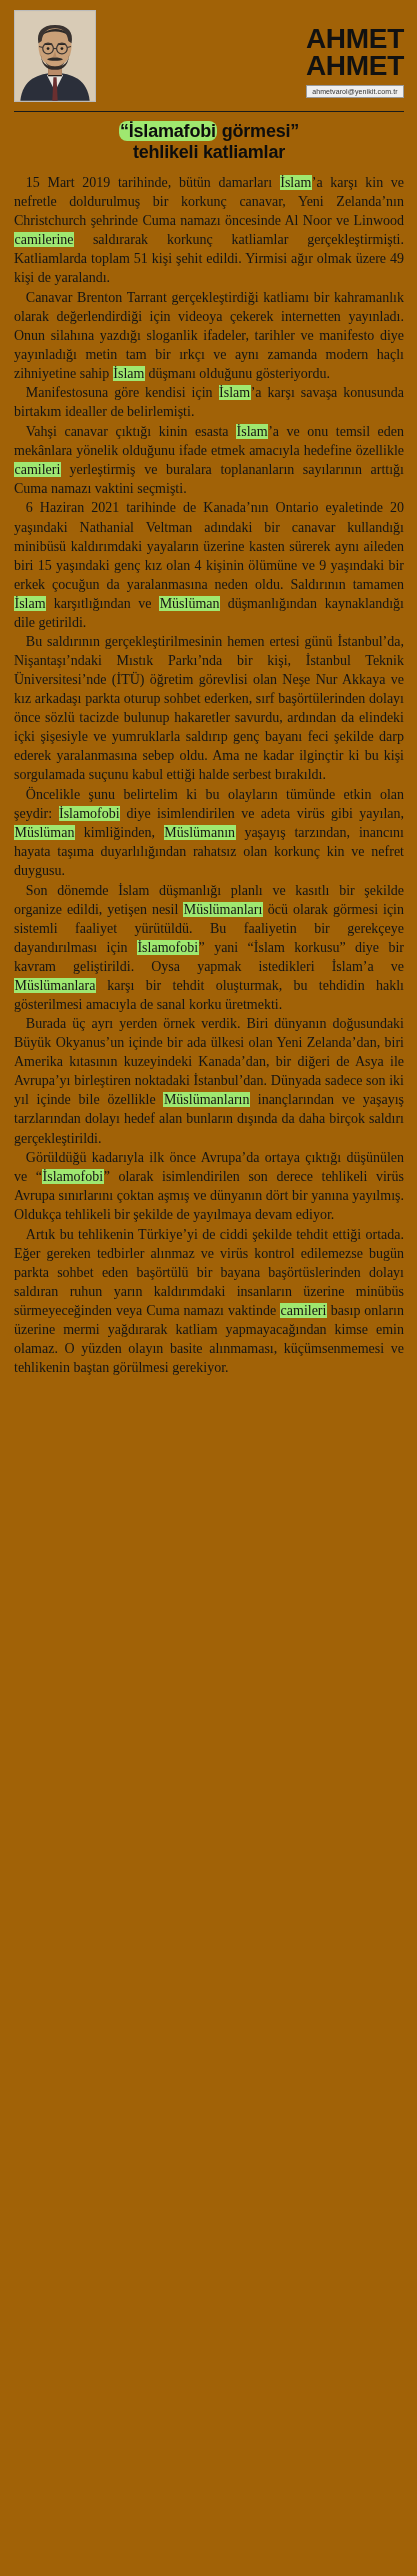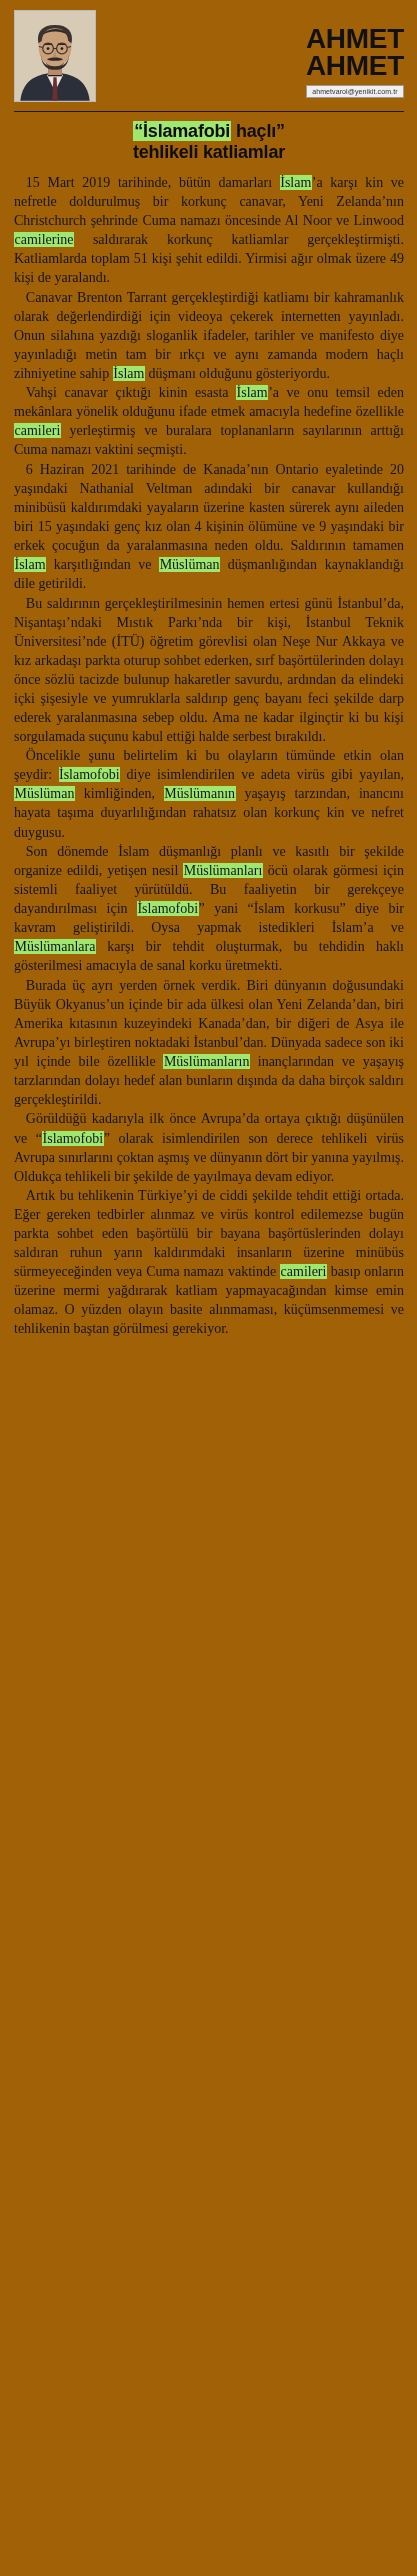--- a/index.html
+++ b/index.html
@@ -84,20 +84,21 @@
     line-height: 1.18;
     text-align: center;
     letter-spacing: -0.2px;
     color: #0d0d0d;
     margin: 0 0 9.6px 0;
   }
   .headline .hl-hi {
     background: #9fe870;
     padding: 0 1.1px;
     box-decoration-break: clone;
+    border-radius: 8px;
     -webkit-box-decoration-break: clone;
   }
 
   
   .article {
     font-size: 14px;
     line-height: 1.36;
     text-align: justify;
     text-justify: inter-word;
     hyphens: auto;
@@ -163,27 +164,28 @@
         <span class="line2">AHMET</span>
       </div>
       <div class="author-mail-box">ahmetvarol@yenikit.com.tr</div>
     </div>
   </div>
 
   <hr class="rule">
 
   <h1 class="headline">
     <span class="hl-hi">“İslamafobi</span>
-    <span>haçlı”</span><br>
+    <span>görmesi”</span><br>
     <span>tehlikeli katliamlar</span>
   </h1>
 
   <div class="article" id="article-body">
       <p><span>15 Mart 2019 tarihinde, bütün damarları </span><span class="hi">İslam</span><span>’a karşı kin ve nefretle doldurulmuş bir korkunç canavar, Yeni Zelanda’nın Christchurch şehrinde Cuma namazı öncesinde Al Noor ve Linwood </span><span class="hi">camilerine</span><span> saldırarak korkunç katliamlar gerçekleştirmişti. Katliamlarda toplam 51 kişi şehit edildi. Yirmisi ağır olmak üzere 49 kişi de yaralandı.</span></p>
       <p><span>Canavar Brenton Tarrant gerçekleştirdiği katliamı bir kahramanlık olarak değerlendirdiği için videoya çekerek internetten yayınladı. Onun silahına yazdığı sloganlik ifadeler, tarihler ve manifesto diye yayınladığı metin tam bir ırkçı ve aynı zamanda modern haçlı zihniyetine sahip </span><span class="hi">İslam</span><span> düşmanı olduğunu gösteriyordu.</span></p>
+      <p><span>Manifestosuna göre kendisi için </span><span class="hi">İslam</span><span>’a karşı savaşa konusunda birtakım idealler de belirlemişti.</span></p>
       <p><span>Vahşi canavar çıktığı kinin esasta </span><span class="hi">İslam</span><span>’a ve onu temsil eden mekânlara yönelik olduğunu ifade etmek amacıyla hedefine özellikle </span><span class="hi">camileri</span><span> yerleştirmiş ve buralara toplananların sayılarının arttığı Cuma namazı vaktini seçmişti.</span></p>
       <p><span>6 Haziran 2021 tarihinde de Kanada’nın Ontario eyaletinde 20 yaşındaki Nathanial Veltman adındaki bir canavar kullandığı minibüsü kaldırımdaki yayaların üzerine kasten sürerek aynı aileden biri 15 yaşındaki genç kız olan 4 kişinin ölümüne ve 9 yaşındaki bir erkek çocuğun da yaralanmasına neden oldu. Saldırının tamamen </span><span class="hi">İslam</span><span> karşıtlığından ve </span><span class="hi">Müslüman</span><span> düşmanlığından kaynaklandığı dile getirildi.</span></p>
       <p><span>Bu saldırının gerçekleştirilmesinin hemen ertesi günü İstanbul’da, Nişantaşı’ndaki Mıstık Parkı’nda bir kişi, İstanbul Teknik Üniversitesi’nde (İTÜ) öğretim görevlisi olan Neşe Nur Akkaya ve kız arkadaşı parkta oturup sohbet ederken, sırf başörtülerinden dolayı önce sözlü tacizde bulunup hakaretler savurdu, ardından da elindeki içki şişesiyle ve yumruklarla saldırıp genç bayanı feci şekilde darp ederek yaralanmasına sebep oldu. Ama ne kadar ilginçtir ki bu kişi sorgulamada suçunu kabul ettiği halde serbest bırakıldı.</span></p>
       <p><span>Öncelikle şunu belirtelim ki bu olayların tümünde etkin olan şeydir: </span><span class="hi">İslamofobi</span><span> diye isimlendirilen ve adeta virüs gibi yayılan, </span><span class="hi">Müslüman</span><span> kimliğinden, </span><span class="hi">Müslümanın</span><span> yaşayış tarzından, inancını hayata taşıma duyarlılığından rahatsız olan korkunç kin ve nefret duygusu.</span></p>
       <p><span>Son dönemde İslam düşmanlığı planlı ve kasıtlı bir şekilde organize edildi, yetişen nesil </span><span class="hi">Müslümanları</span><span> öcü olarak görmesi için sistemli faaliyet yürütüldü. Bu faaliyetin bir gerekçeye dayandırılması için </span><span class="hi">İslamofobi</span><span>” yani “İslam korkusu” diye bir kavram geliştirildi. Oysa yapmak istedikleri İslam’a ve </span><span class="hi">Müslümanlara</span><span> karşı bir tehdit oluşturmak, bu tehdidin haklı gösterilmesi amacıyla de sanal korku üretmekti.</span></p>
       <p><span>Burada üç ayrı yerden örnek verdik. Biri dünyanın doğusundaki Büyük Okyanus’un içinde bir ada ülkesi olan Yeni Zelanda’dan, biri Amerika kıtasının kuzeyindeki Kanada’dan, bir diğeri de Asya ile Avrupa’yı birleştiren noktadaki İstanbul’dan. Dünyada sadece son iki yıl içinde bile özellikle </span><span class="hi">Müslümanların</span><span> inançlarından ve yaşayış tarzlarından dolayı hedef alan bunların dışında da daha birçok saldırı gerçekleştirildi.</span></p>
       <p><span>Görüldüğü kadarıyla ilk önce Avrupa’da ortaya çıktığı düşünülen ve “</span><span class="hi">İslamofobi</span><span>” olarak isimlendirilen son derece tehlikeli virüs Avrupa sınırlarını çoktan aşmış ve dünyanın dört bir yanına yayılmış. Oldukça tehlikeli bir şekilde de yayılmaya devam ediyor.</span></p>
       <p><span>Artık bu tehlikenin Türkiye’yi de ciddi şekilde tehdit ettiği ortada. Eğer gereken tedbirler alınmaz ve virüs kontrol edilemezse bugün parkta sohbet eden başörtülü bir bayana başörtüslerinden dolayı saldıran ruhun yarın kaldırımdaki insanların üzerine minübüs sürmeyeceğinden veya Cuma namazı vaktinde </span><span class="hi">camileri</span><span> basıp onların üzerine mermi yağdırarak katliam yapmayacağından kimse emin olamaz. O yüzden olayın basite alınmaması, küçümsenmemesi ve tehlikenin baştan görülmesi gerekiyor.</span></p>
     </div>
 

